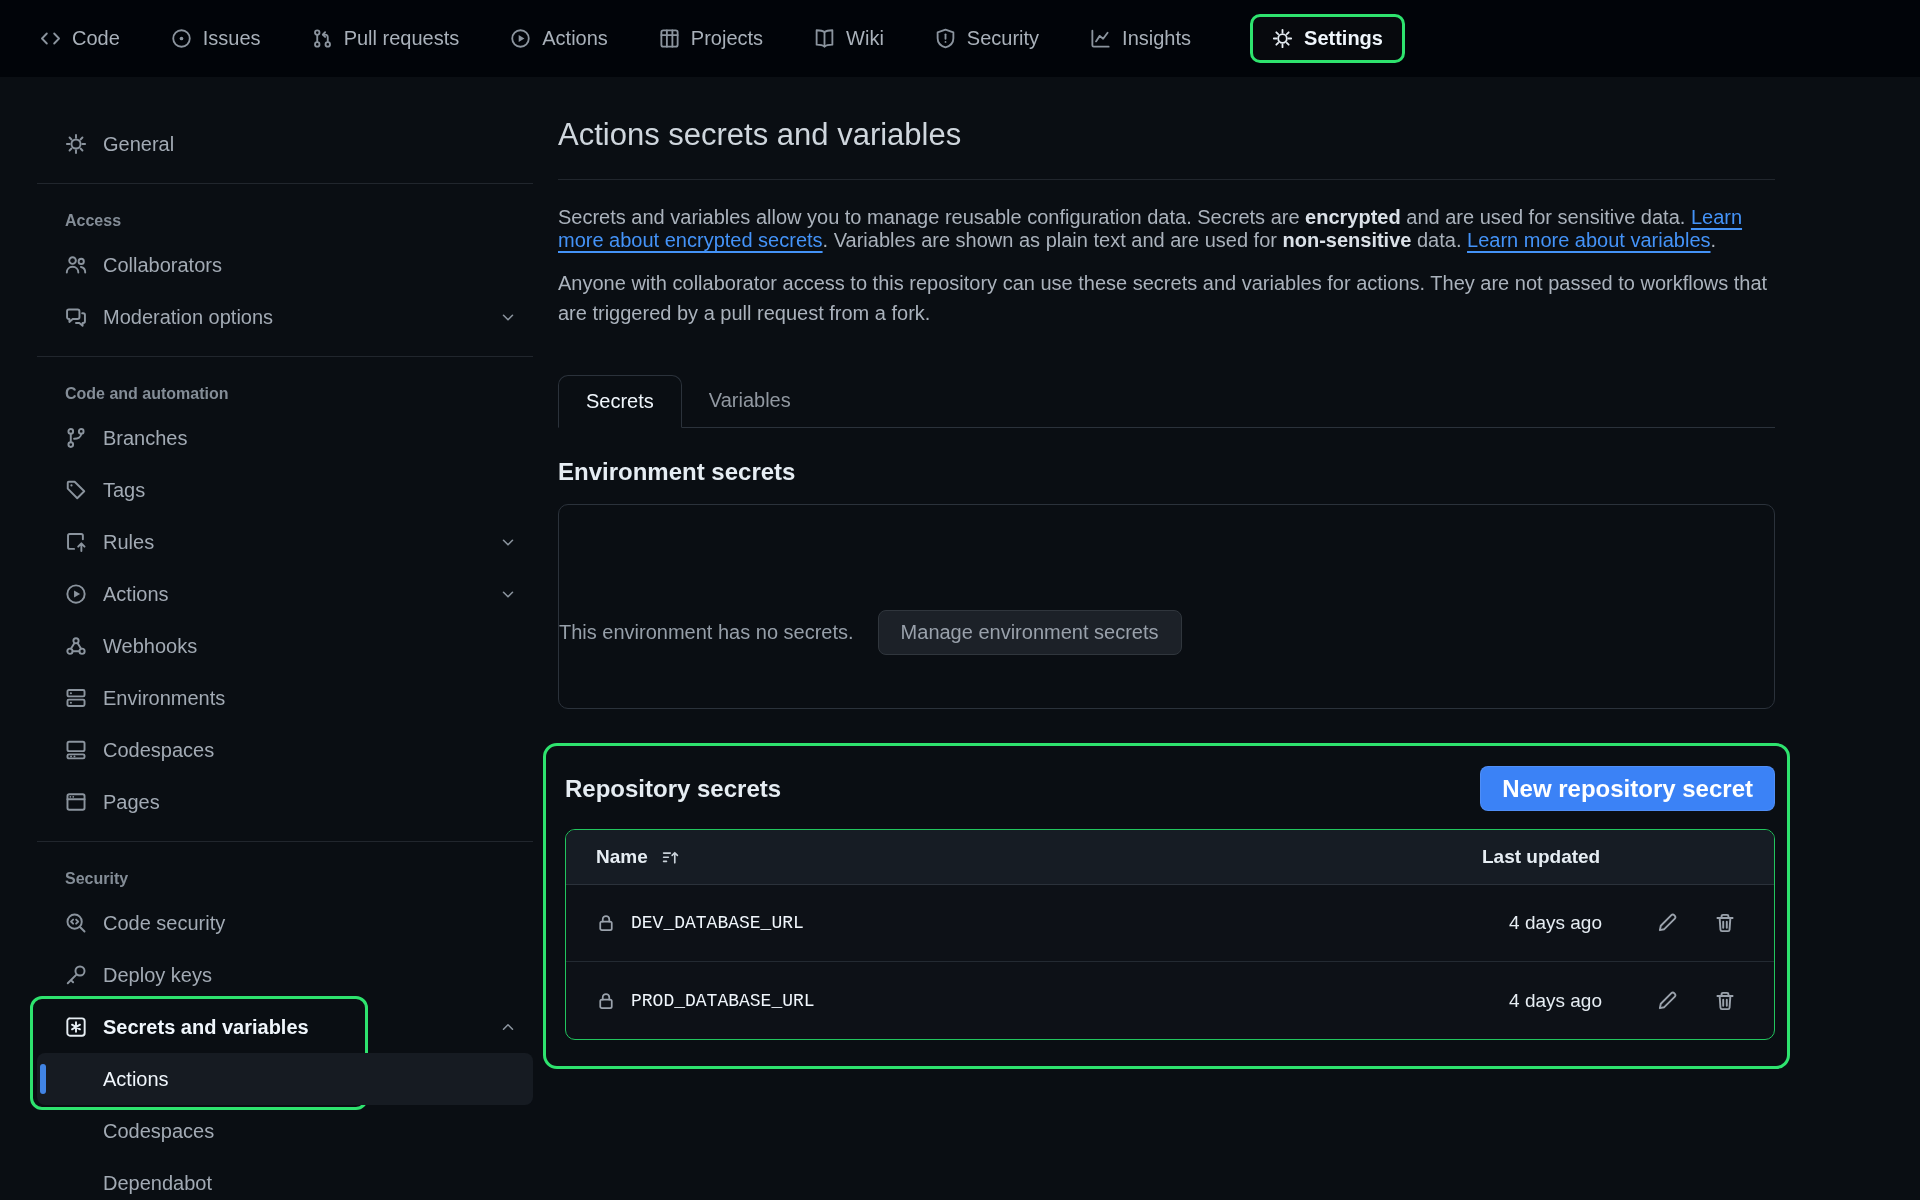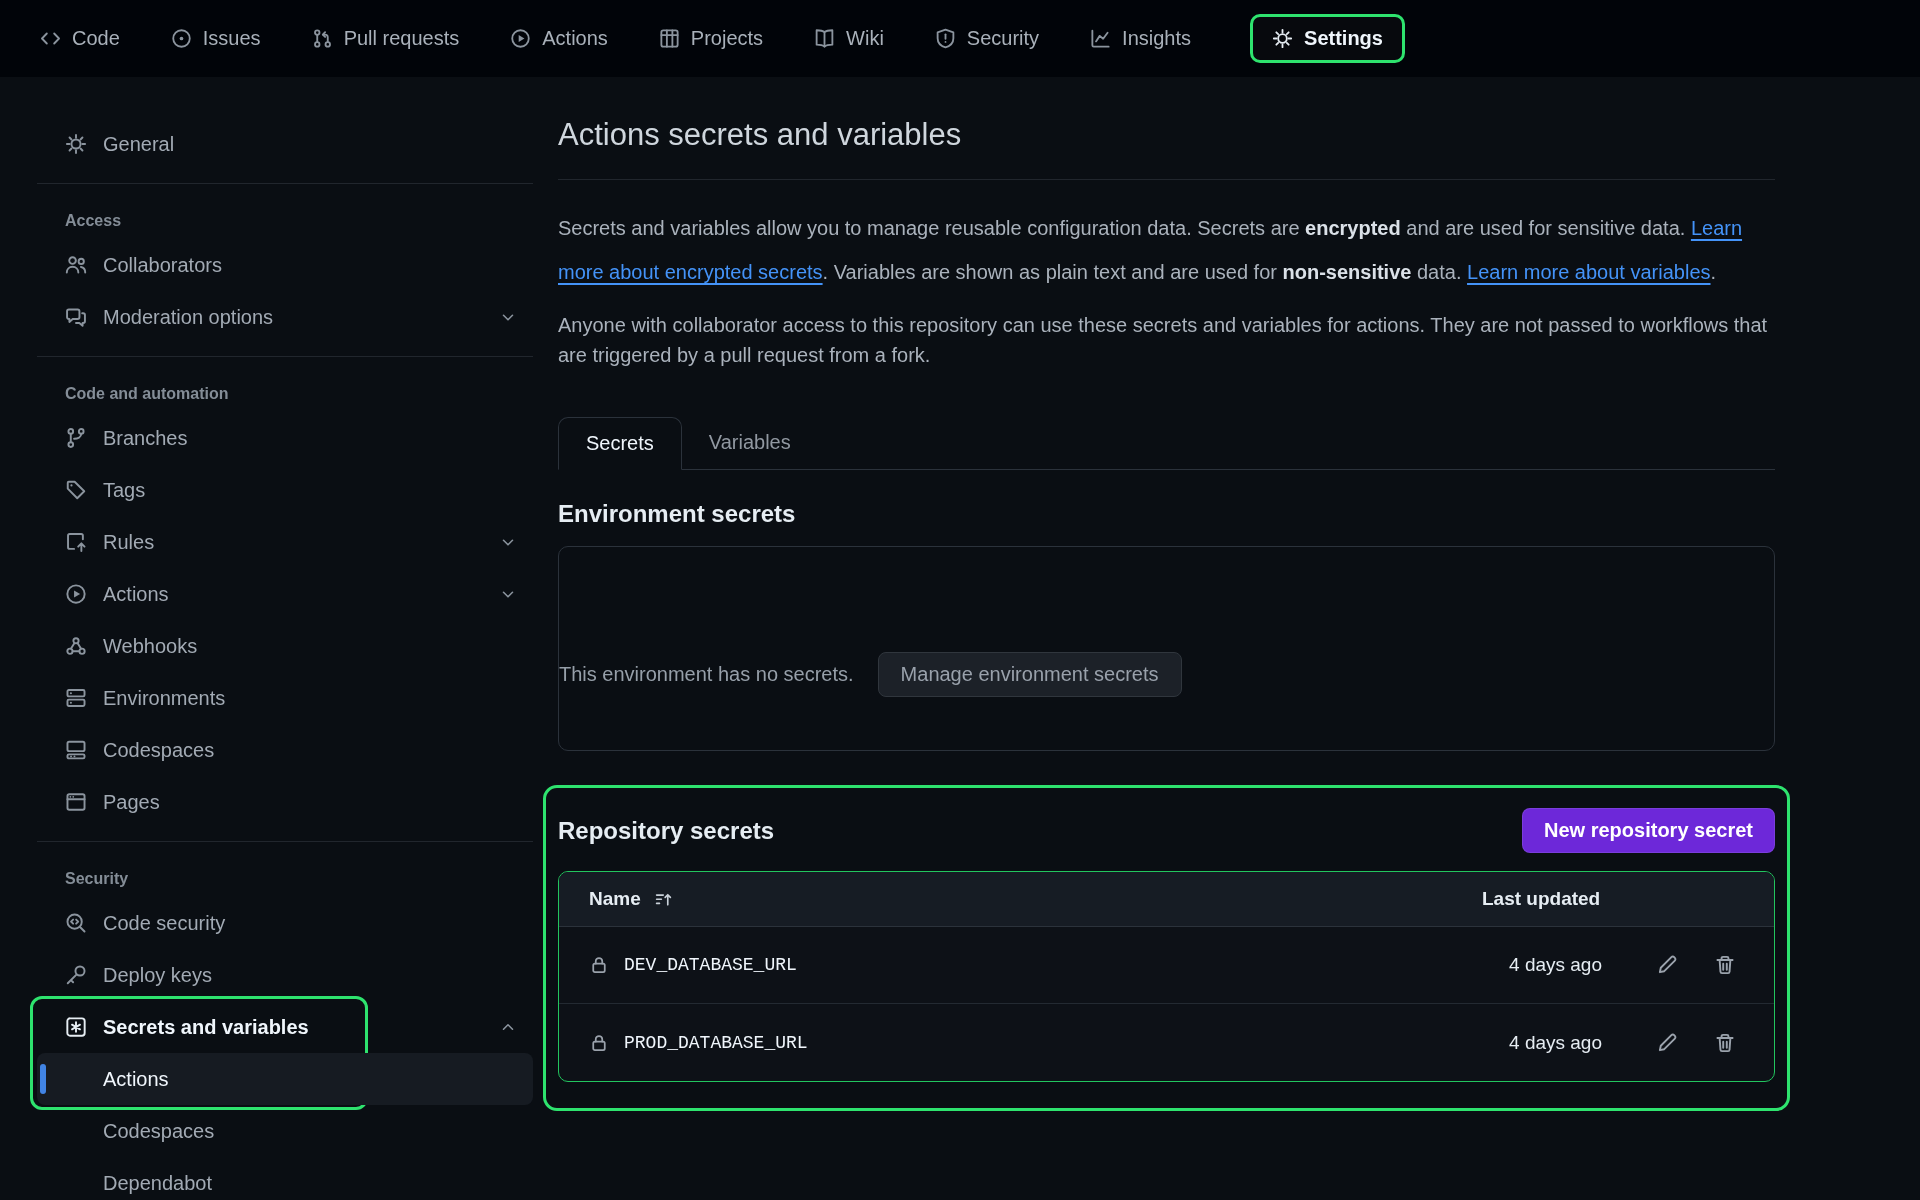--- a/index.html
+++ b/index.html
@@ -56,21 +56,21 @@
   .sb-annotation-wrap { position:relative; }
   .sb-annotation {
     position:absolute; left:-7px; top:-5px; width:338px; height:calc(100% + 10px);
     border:3px solid #2ee36e; border-radius:12px; pointer-events:none;
   }
 
   
   .main { position:absolute; left:558px; top:77px; width:1217px; }
   h1.page-title { margin-top:40px; font-size:31px; font-weight:400; color:#cfd6dd; }
   .h1-div { height:1px; background:#21262d; margin-top:26px; }
-  .intro { margin-top:26px; font-size:20px; line-height:44px; color:#aab2bc; }
+  .intro { margin-top:26px; font-size:20px; line-height:23px; color:#aab2bc; }
   .intro strong { color:#dbe1e8; font-weight:700; }
   .intro a { color:#4493f8; text-decoration:underline; text-underline-offset:4px; cursor:pointer; }
   .para2 { margin-top:16px; font-size:20px; line-height:30px; color:#aab2bc; }
 
   .tabbar { margin-top:46px; display:flex; align-items:center; border-bottom:1px solid #2b323b; }
   .tab {
     height:53px; display:flex; align-items:center; padding:0 27px; font-size:20px;
     color:#9198a1; cursor:pointer;
   }
   .tab.active {
@@ -86,27 +86,27 @@
   }
   .env-empty { font-size:20px; color:#969fa9; }
   .btn-secondary {
     height:45px; display:inline-flex; align-items:center; padding:0 22px;
     background:#1c2128; border:1px solid #30363d; border-radius:8px;
     font-size:20px; font-weight:500; color:#99a1ab; cursor:pointer;
   }
 
   .repo-annotation {
     margin:34px -15px 0 -15px; border:3px solid #2ee36e; border-radius:14px;
-    padding:20px 12px 26px 12px;
+    padding:20px 12px 26px 19px;
   }
   .repo-head { display:flex; justify-content:space-between; align-items:center; }
   .btn-primary {
     height:45px; display:inline-flex; align-items:center; padding:0 21px;
-    background:#6d28d9; border:1px solid rgba(255,255,255,0.1); border-radius:8px;
-    font-size:20px; font-weight:700; color:#ffffff; cursor:pointer;
+    background:#3b82f6; border:1px solid rgba(255,255,255,0.1); border-radius:8px;
+    font-size:24px; font-weight:700; color:#ffffff; cursor:pointer;
   }
 
   .secrets-table {
     margin-top:18px; border:1px solid #22c55e; border-radius:10px; overflow:hidden;
     background:#0d1117;
   }
   .thead {
     height:55px; background:#161c24; display:flex; align-items:center;
     border-bottom:1px solid #2b323b; font-size:19px; font-weight:700; color:#e6edf3;
   }

